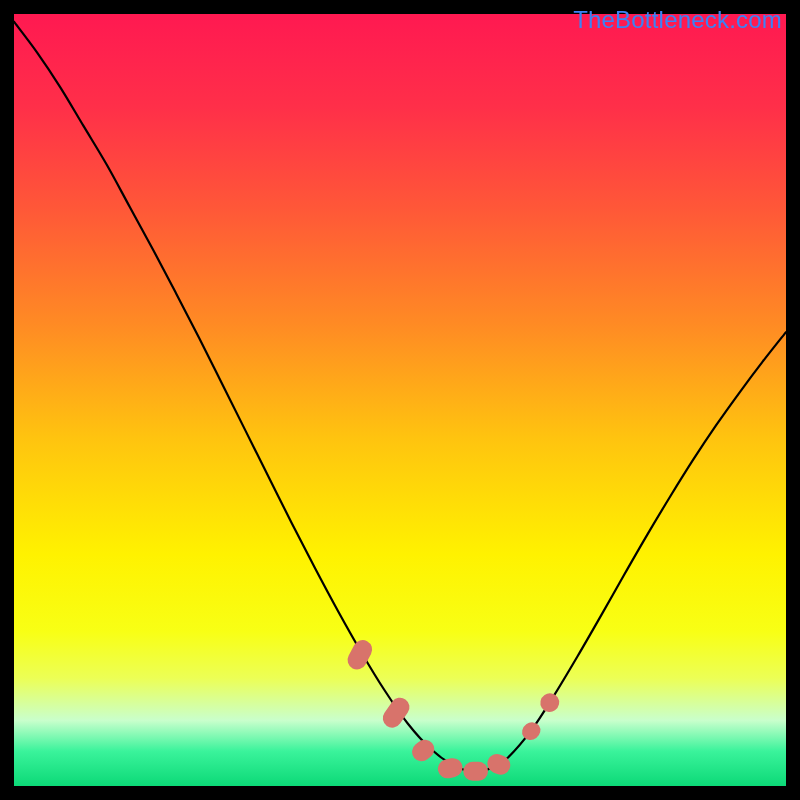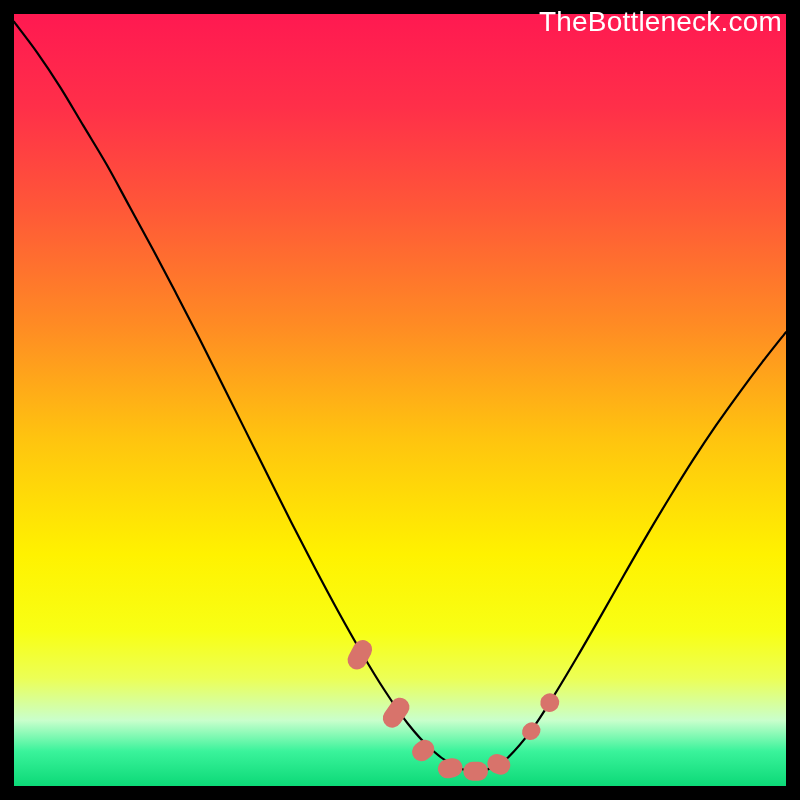--- a/index.html
+++ b/index.html
@@ -23,22 +23,22 @@
     position: absolute;
     left: 0;
     top: 0;
     width: 772px;
     height: 772px;
   }
   .attribution {
     position: absolute;
     top: 6px;
     right: 18px;
-    color: #ffffff;
-    font-size: 28px;
+    color: #3b82f6;
+    font-size: 24px;
     font-weight: 500;
     letter-spacing: 0.2px;
   }
 </style>
 </head>
 <body>
 
 <div class="frame">
   <svg class="plot" viewBox="0 0 772 772">
     <defs>

